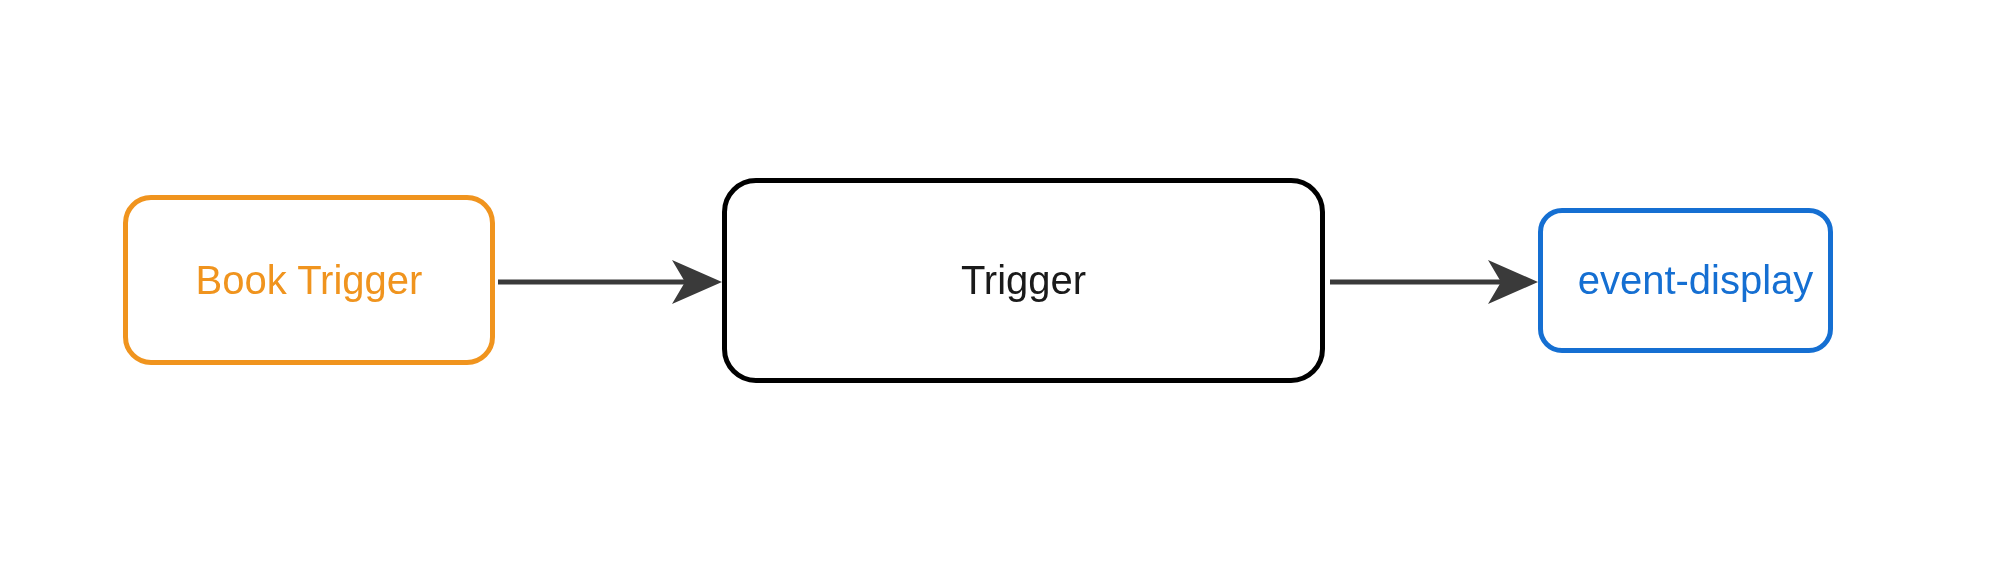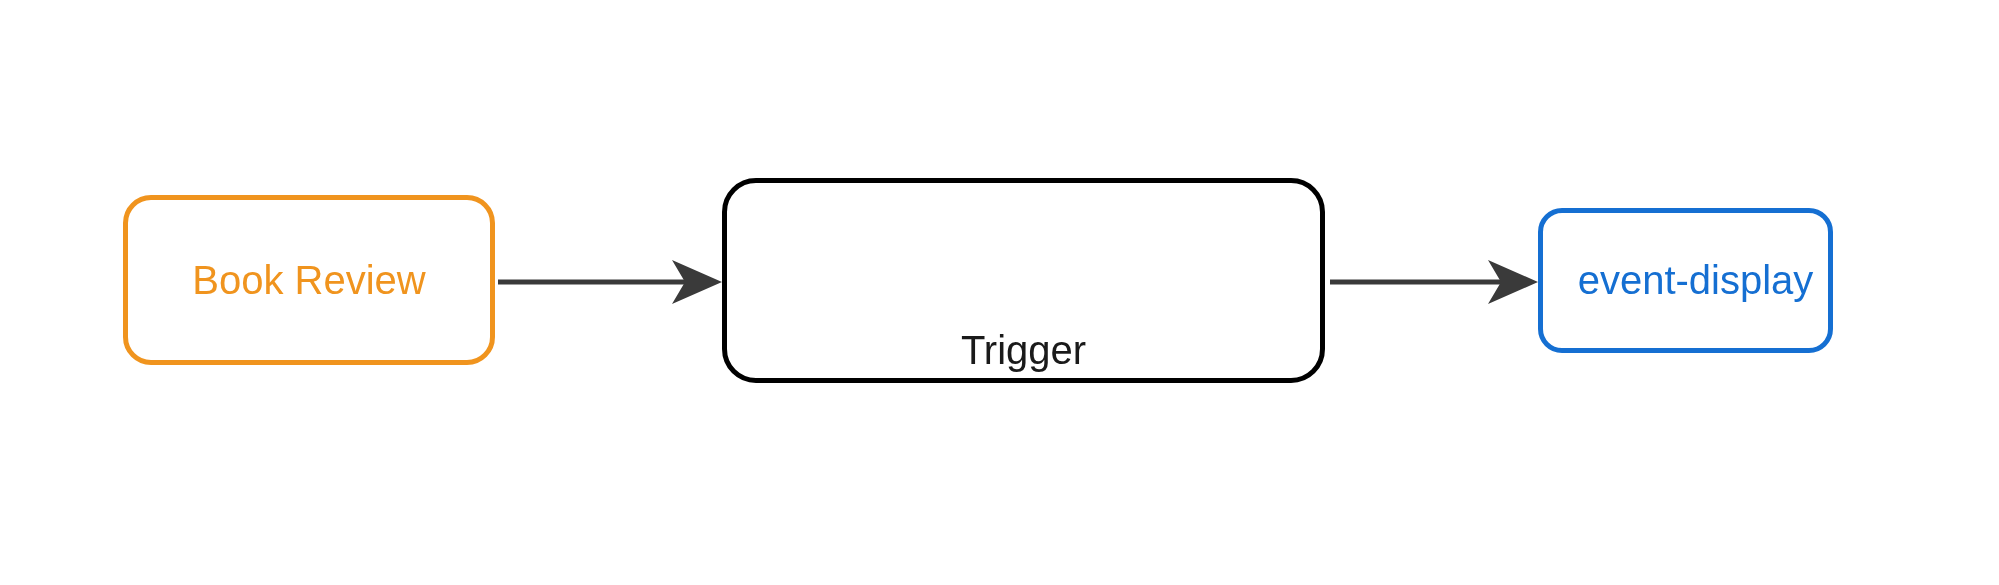--- a/index.html
+++ b/index.html
@@ -43,21 +43,20 @@
     height: 170px;
     border-radius: 28px;
   }
   .node-trigger {
     left: 722px;
     top: 178px;
     width: 603px;
     height: 205px;
     border-radius: 34px;
     line-height: 55px;
-    align-items: flex-end;
   }
   .node-event-display {
     left: 1538px;
     top: 208px;
     width: 295px;
     height: 145px;
     border-radius: 24px;
     padding-left: 20px;
   }
 </style>
@@ -72,21 +71,21 @@
       <path d="M 722,282 L 672,260 L 685,282 L 672,304 Z" fill="#3a3a3a"></path>
     </g>
     <g>
       <line x1="1330" y1="282" x2="1502" y2="282" stroke-width="5" stroke="#3a3a3a"></line>
       <path d="M 1538,282 L 1488,260 L 1501,282 L 1488,304 Z" fill="#3a3a3a"></path>
     </g>
   </svg>
 
   <div class="node node-broker" style="border-color: rgb(240, 148, 30); color: rgb(240, 148, 30);">
     <div class="label">
-      <span>Book Review</span>
+      <span>Book Trigger</span>
     </div>
   </div>
 
   <div class="node node-trigger" style="border-color: rgb(0, 0, 0); color: rgb(26, 26, 26);">
     <div class="label">
       <span>Trigger</span>
     </div>
   </div>
 
   <div class="node node-event-display" style="border-color: rgb(21, 111, 210); color: rgb(21, 111, 210);">

